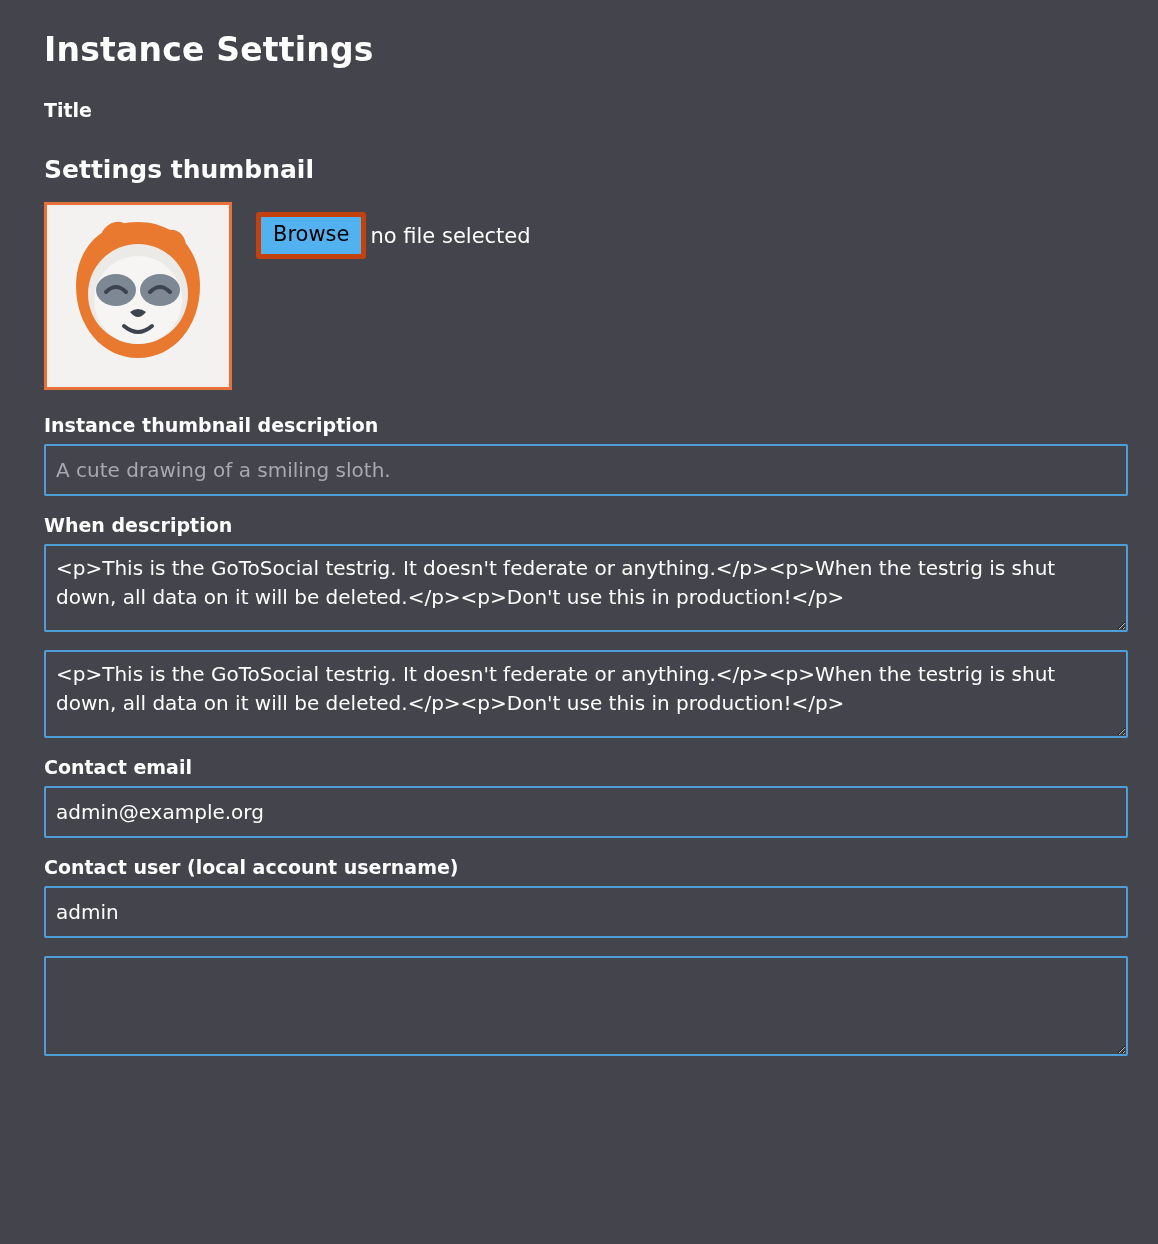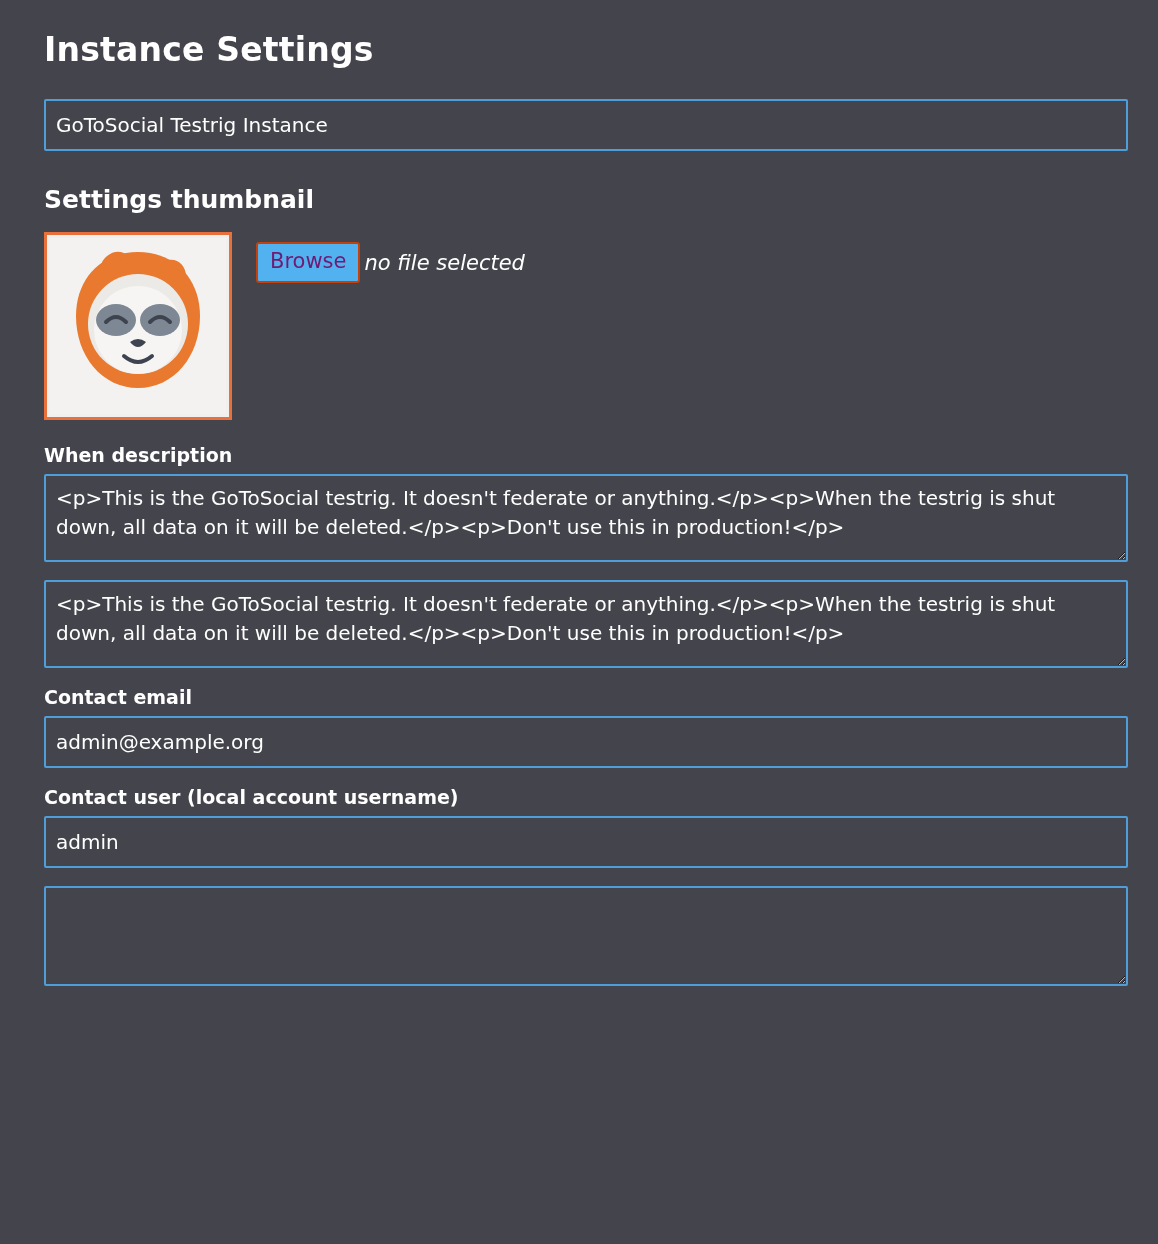--- a/index.html
+++ b/index.html
@@ -84,45 +84,44 @@
     overflow: hidden;
     flex: none;
   }
   .file-picker {
     display: flex;
     align-items: center;
     padding-top: 10px;
   }
   .browse-button {
     background: #52b1ef;
-    color: #701a75;
-    border: 2px solid #c2410c;
+    color: #000000;
+    border: 5px solid #c2410c;
     border-radius: 3px;
     font-family: "DejaVu Sans", sans-serif;
     font-size: 21px;
     padding: 6px 12px 8px 12px;
     cursor: pointer;
     line-height: 1.1;
   }
   .file-status {
     color: #ffffff;
     font-size: 21px;
     margin-left: 4px;
-    font-style: italic;
   }
 </style>
 </head>
 <body>
 
 <div class="page">
 
   <h1 class="page-title">Instance Settings</h1>
 
   <div class="field-group">
-    <input class="text-input" type="text" value="GoToSocial Testrig Instance" style="">
+    <label class="field-label">Title</label>
   </div>
 
   <h2 class="section-title">Settings thumbnail</h2>
 
   <div class="thumb-row">
     <div class="thumb-frame">
       <svg width="176" height="176" viewBox="0 0 176 176">
         <rect x="0" y="0" width="176" height="176" fill="#f4f2f0"></rect>
 
         <path d="M88 14 C124 14 150 40 150 78 C150 118 124 150 88 150 C52 150 26 118 26 78 C26 40 52 14 88 14 Z" fill="#e8792e"></path>
@@ -142,20 +141,24 @@
 
         <path d="M74 118 q14 12 28 0" stroke="#3d4450" stroke-width="4" fill="none" stroke-linecap="round"></path>
       </svg>
     </div>
     <div class="file-picker">
       <button class="browse-button">Browse</button>
       <span class="file-status">no file selected</span>
     </div>
   </div>
 
+  <div class="field-group">
+    <label class="field-label">Instance thumbnail description</label>
+    <input class="text-input" type="text" placeholder="A cute drawing of a smiling sloth." style="">
+  </div>
 
   <div class="field-group">
     <label class="field-label">When description</label>
     <textarea class="text-area desc-area" style="">&lt;p&gt;This is the GoToSocial testrig. It doesn't federate or anything.&lt;/p&gt;&lt;p&gt;When the testrig is shut down, all data on it will be deleted.&lt;/p&gt;&lt;p&gt;Don't use this in production!&lt;/p&gt;</textarea>
   </div>
 
   <div class="field-group">
     <textarea class="text-area desc-area" style="">&lt;p&gt;This is the GoToSocial testrig. It doesn't federate or anything.&lt;/p&gt;&lt;p&gt;When the testrig is shut down, all data on it will be deleted.&lt;/p&gt;&lt;p&gt;Don't use this in production!&lt;/p&gt;</textarea>
   </div>
 

